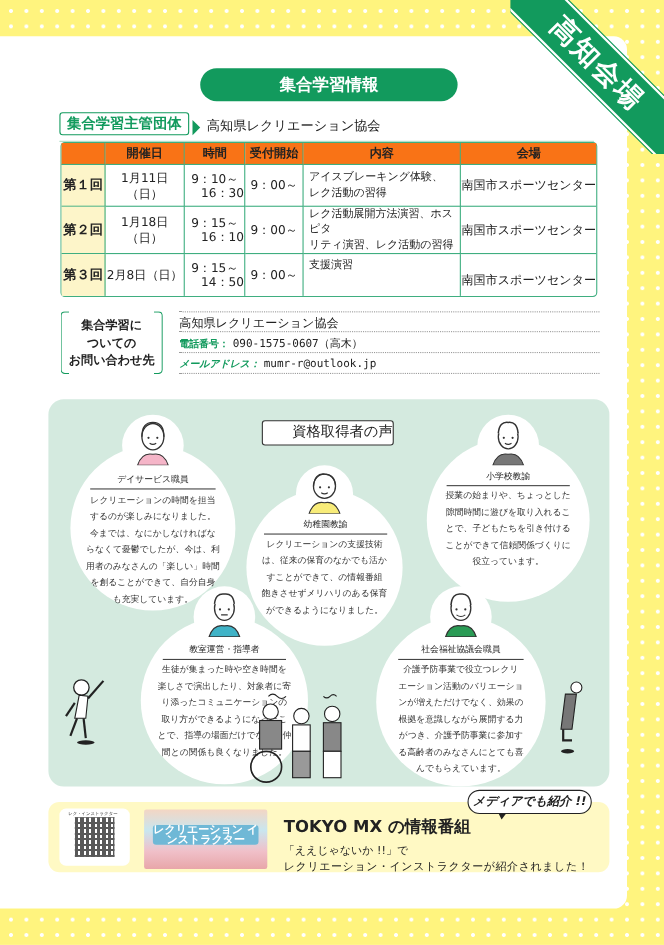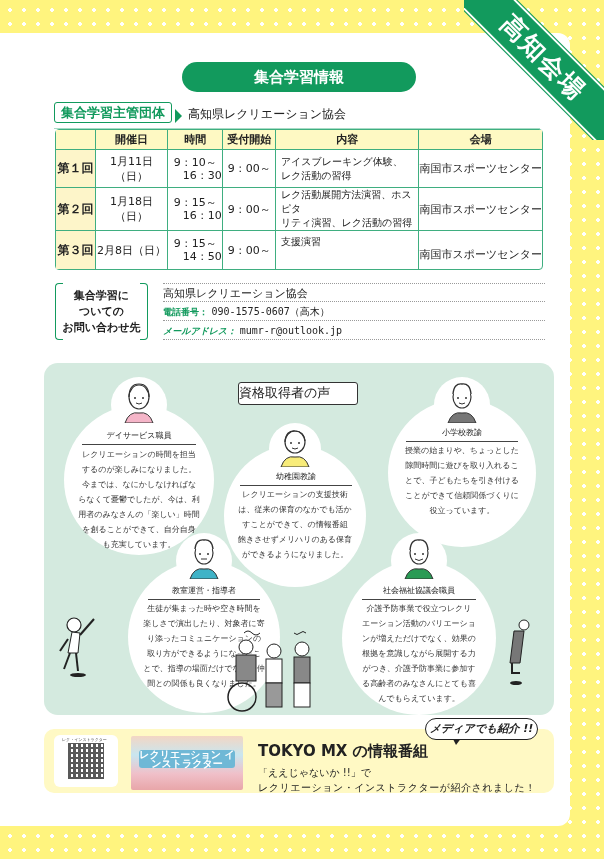--- a/index.html
+++ b/index.html
@@ -49,21 +49,21 @@
     position: absolute; left: 55px; top: 129px; width: 488px;
     border-collapse: separate; border-spacing: 0;
     border: 1.5px solid #3fae80; border-radius: 4px; font-size: 11px;
   }
   table.sched th, table.sched td {
     border-right: 1.5px solid #3fae80; border-bottom: 1.5px solid #3fae80;
     text-align: center; vertical-align: middle;
   }
   table.sched tr th:last-child, table.sched tr td:last-child { border-right: none; }
   table.sched tbody tr:last-child td { border-bottom: none; }
-  table.sched th { background: #fef9c3; height: 20px; font-weight: bold; font-size: 11px; }
+  table.sched th { background: #f97316; height: 20px; font-weight: bold; font-size: 11px; }
   table.sched td { height: 38px; }
   td.round { background: #fdf5c9; font-weight: bold; font-size: 12px; width: 43px; }
   td.content { text-align: left !important; padding-left: 5px; font-size: 10px; line-height: 14px; }
   td.time { line-height: 13px; }
   td.venue { font-size: 11px; white-space: nowrap; margin-left: 28px; }
 
   .contact { position: absolute; left: 55px; top: 283px; width: 490px; height: 60px; }
   .contact-label {
     position: absolute; left: 0; top: 0; width: 93px; height: 57px;
     font-weight: bold; font-size: 11px; text-align: center; line-height: 16px; padding-top: 5px;
@@ -77,21 +77,21 @@
   .clabel { color: #129a5d; font-weight: bold; font-size: 9px; }
   .mono { font-family: "DejaVu Sans Mono", monospace; font-size: 10px; }
 
   .voices {
     position: absolute; left: 44px; top: 363px; width: 510px; height: 352px;
     background: #d4eadf; border-radius: 14px; overflow: hidden;
   }
   .voices-title {
     position: absolute; left: 194px; top: 19px; width: 120px; height: 23px;
     border: 1.5px solid #333; border-radius: 3px; background: #fff;
-    font-size: 13px; text-align: left; line-height: 20px;
+    font-size: 13px; text-align: right; line-height: 20px;
   }
   .bubble { position: absolute; }
   .bubble .circle { position: absolute; background: #fff; border-radius: 50%; }
   .bubble .head { position: absolute; background: #fff; border-radius: 50%; }
   .bubble .role {
     position: absolute; font-weight: normal; font-size: 8px; text-align: center;
     border-bottom: 1.2px solid #444; padding-bottom: 3px;
   }
   .bubble .text {
     position: absolute; font-size: 8px; line-height: 15px; text-align: center; color: #333;

